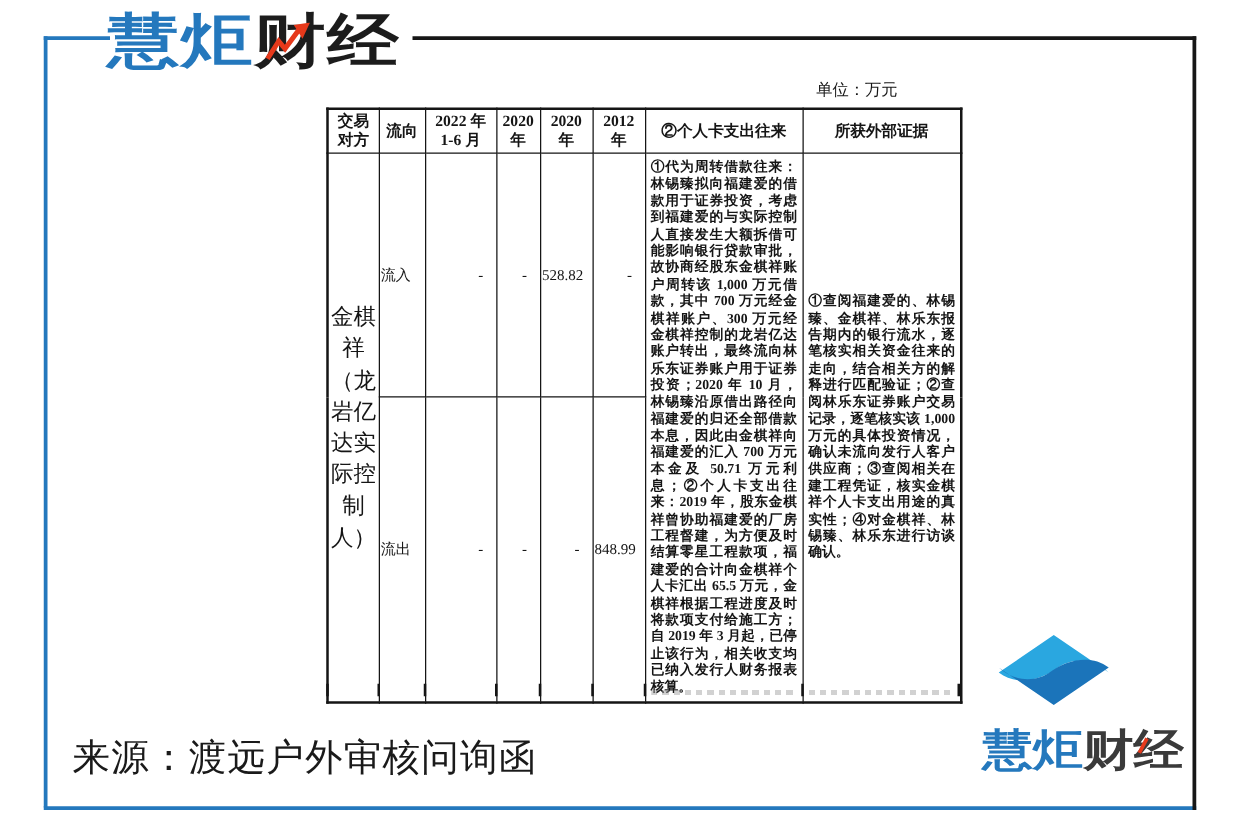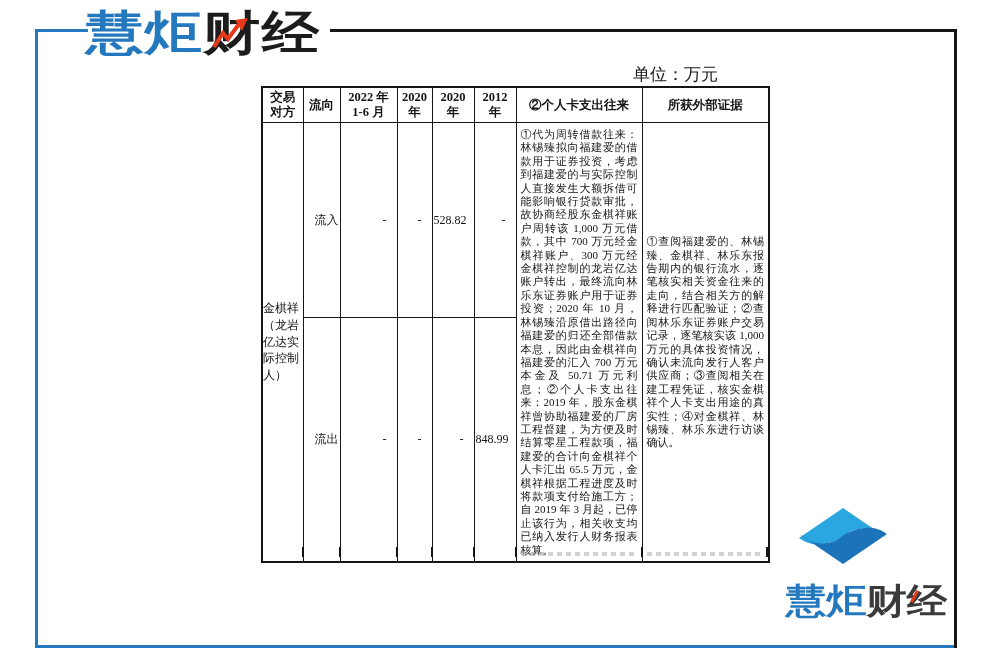--- a/index.html
+++ b/index.html
@@ -22,43 +22,43 @@
     line-height:46px; letter-spacing:1px; white-space:nowrap;
     transform:scaleX(1.22); transform-origin:0 50%;
   }
   .logo-top .blue { color:#2478bd; }
   .logo-top .dark { color:#1c1c1c; }
   .arrow-svg { position:absolute; left:212px; top:18px; z-index:2; }
 
   
   .unit-label {
     position:absolute; left:560px; top:63px; width:158px; text-align:right;
-    font-family:Liberation Mono, monospace; font-size:17px; color:#151515;
+    font-family:Liberation Mono, monospace; font-size:13px; color:#151515;
   }
   table.fin {
     position:absolute; left:261px; top:86px; width:507px;
     border-collapse:collapse; table-layout:fixed;
     border:2.5px solid #151515;
     font-family:"Liberation Serif","DejaVu Serif",serif; color:#151515;
   }
   table.fin th, table.fin td { border:1.5px solid #151515; overflow:hidden; }
   table.fin th {
     font-size:12.5px; font-weight:bold; text-align:center; vertical-align:middle;
     white-space:pre-line; line-height:1.2; padding:2px 0;
   }
   tr.hdr { height:27px; } tr.r1 { height:192px; } tr.r2 { height:240px;margin-left:16px; }
-  td.dir  { font-size:12px; text-align:right; vertical-align:middle; }
+  td.dir  { font-size:12px; text-align:left; vertical-align:middle; }
   td.num  { font-size:12px; text-align:right; vertical-align:middle; padding-right:10px; }
   td.party{
-    font-size:12px; vertical-align:middle; padding:0; line-height:1.4;
-    word-break:break-all; text-align:left;
+    font-size:18px; vertical-align:middle; padding:0; line-height:1.4;
+    word-break:break-all; text-align:center;
   }
   td.longtext {
     font-size:11px; line-height:13.4px; text-align:justify; word-break:break-all;
-    padding:5px 4px 4px 4px; vertical-align:top;
+    padding:5px 4px 4px 4px; vertical-align:top;font-weight:bold;
   }
   td.longtext.vmid { vertical-align:middle; }
 
   
   .cutoff { position:absolute; left:261px; top:547px; width:507px; height:10px; }
   .cutoff .vline { position:absolute; top:0; width:2px; height:10px; background:#151515; }
   .cutoff .smudge {
     position:absolute; top:5px; height:4px; opacity:0.45;
     background:repeating-linear-gradient(90deg,#9a9a9a 0 5px,transparent 5px 9px);
   }
@@ -157,20 +157,21 @@
     <div class="vline" style="left:135px"></div>
     <div class="vline" style="left:170px"></div>
     <div class="vline" style="left:212px"></div>
     <div class="vline" style="left:254px"></div>
     <div class="vline" style="left:380px"></div>
     <div class="vline" style="left:505px"></div>
     <div class="smudge" style="left:260px; width:116px"></div>
     <div class="smudge" style="left:386px; width:115px"></div>
   </div>
 
+  <div class="source-line">来源：渡远户外审核问询函</div>
 
   <svg class="logo-bottom-icon" width="96" height="62" viewBox="0 0 96 62">
     <path d="M4,33 L48,3 L92,33 C78,20 60,22 50,30 C38,39 18,44 4,33 Z" fill="#2aa7e0"></path>
     <path d="M92,29 L48,59 L4,29 C18,42 36,40 46,32 C58,23 78,18 92,29 Z" fill="#1b74ba"></path>
   </svg>
   <div class="logo-bottom-text">
     <span class="blue">慧炬</span><span class="dark">财经</span>
   </div>
   <div class="red-accent"></div>
 

